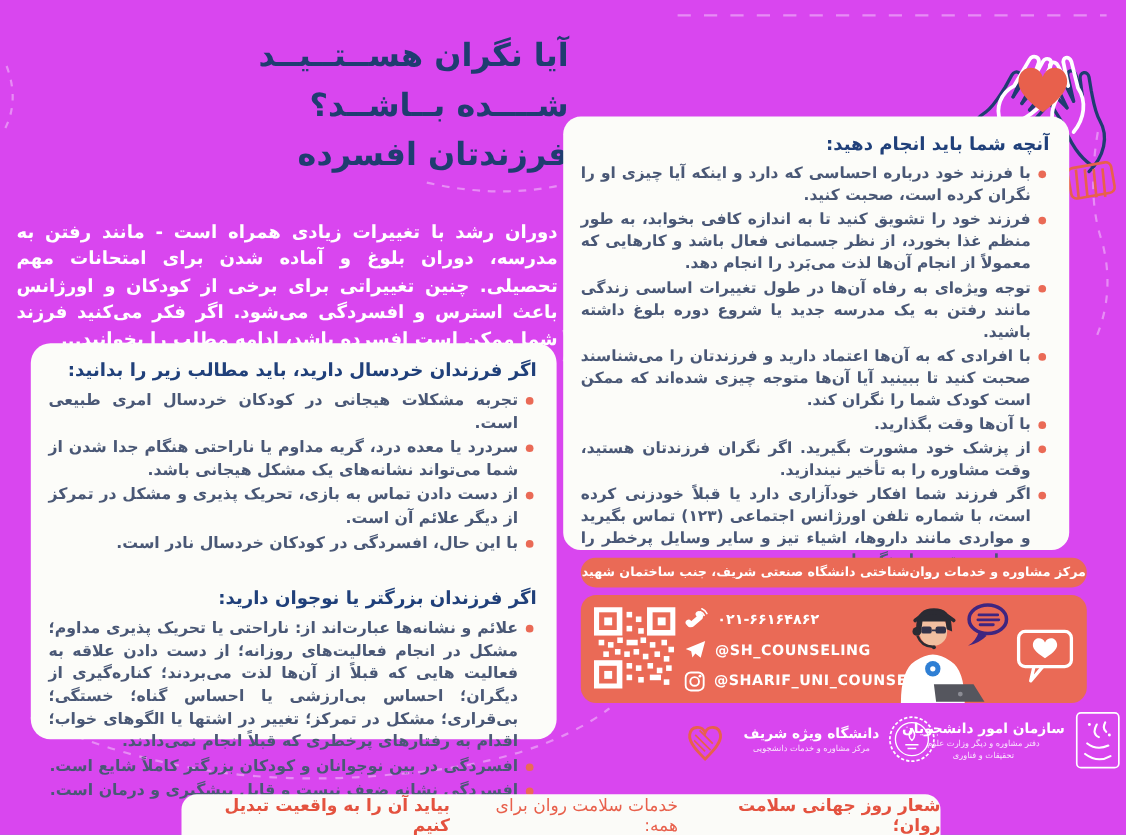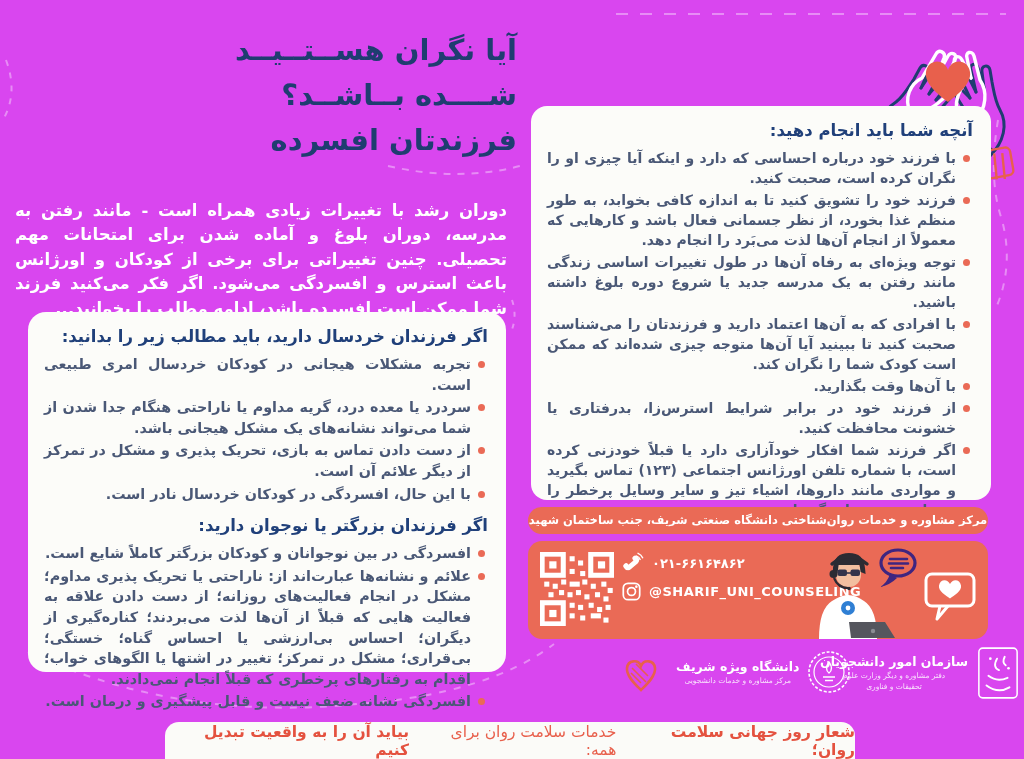--- a/index.html
+++ b/index.html
@@ -12,23 +12,23 @@
          font-size:29px;font-weight:bold;line-height:45px;text-align:right;}
 
   
   .intro{position:absolute;left:15px;top:182px;width:492px;color:#ffffff;
          font-size:16.5px;font-weight:bold;line-height:24.5px;
          text-align:justify;text-align-last:right;}
 
   
   .card{position:absolute;background:#fcfcf9;border-radius:18px;padding:13px 18px 10px 14px;box-sizing:border-box;}
   .card-left{left:28px;top:312px;width:478px;height:360px;}
-  .card-right{left:531px;top:106px;width:460px;height:394px;border-radius:16px;}
+  .card-right{left:512px;top:106px;width:460px;height:394px;border-radius:16px;}
   .card h3{margin:0 0 5px 0;color:#20407a;font-size:16.5px;font-weight:bold;line-height:24px;}
-  .card h3.second{margin-top:10px;}
+  .card h3.second{margin-top:28px;}
   .card ul{list-style:none;margin:2px;padding:0;}
   .card li{position:relative;padding-right:15px;margin:0 0 2px 0;color:#4a5876;
            font-size:14.3px;font-weight:bold;line-height:20.6px;
            text-align:justify;text-align-last:right;}
   .card-right li{font-size:14px;line-height:20px;}
   .card li::before{content:"";position:absolute;right:1px;top:7px;width:7px;height:7px;
                    border-radius:50%;background:#ea6a56;}
 
   
   .banner{position:absolute;left:528px;top:507px;width:460px;height:27px;border-radius:14px;
@@ -126,35 +126,35 @@
   <div class="card card-left">
     <h3>اگر فرزندان خردسال دارید، باید مطالب زیر را بدانید:</h3>
     <ul>
       <li>تجربه مشکلات هیجانی در کودکان خردسال امری طبیعی است.</li>
       <li>سردرد یا معده درد، گریه مداوم یا ناراحتی هنگام جدا شدن از شما می‌تواند نشانه‌های یک مشکل هیجانی باشد.</li>
       <li>از دست دادن تماس به بازی، تحریک پذیری و مشکل در تمرکز از دیگر علائم آن است.</li>
       <li>با این حال، افسردگی در کودکان خردسال نادر است.</li>
     </ul>
     <h3 class="second">اگر فرزندان بزرگتر یا نوجوان دارید:</h3>
     <ul>
+      <li>علائم و نشانه‌ها عبارت‌اند از: ناراحتی یا تحریک پذیری مداوم؛ مشکل در انجام فعالیت‌های روزانه؛ از دست دادن علاقه به فعالیت هایی که قبلاً از آن‌ها لذت می‌بردند؛ کناره‌گیری از دیگران؛ احساس بی‌ارزشی یا احساس گناه؛ خستگی؛ بی‌قراری؛ مشکل در تمرکز؛ تغییر در اشتها یا الگوهای خواب؛ اقدام به رفتارهای پرخطری که قبلاً انجام نمی‌دادند.</li>
       <li>افسردگی در بین نوجوانان و کودکان بزرگتر کاملاً شایع است.</li>
-      <li>علائم و نشانه‌ها عبارت‌اند از: ناراحتی یا تحریک پذیری مداوم؛ مشکل در انجام فعالیت‌های روزانه؛ از دست دادن علاقه به فعالیت هایی که قبلاً از آن‌ها لذت می‌بردند؛ کناره‌گیری از دیگران؛ احساس بی‌ارزشی یا احساس گناه؛ خستگی؛ بی‌قراری؛ مشکل در تمرکز؛ تغییر در اشتها یا الگوهای خواب؛ اقدام به رفتارهای پرخطری که قبلاً انجام نمی‌دادند.</li>
       <li>افسردگی نشانه ضعف نیست و قابل پیشگیری و درمان است.</li>
     </ul>
   </div>
 
   <div class="card card-right">
     <h3>آنچه شما باید انجام دهید:</h3>
     <ul>
       <li>با فرزند خود درباره احساسی که دارد و اینکه آیا چیزی او را نگران کرده است، صحبت کنید.</li>
       <li>فرزند خود را تشویق کنید تا به اندازه کافی بخوابد، به طور منظم غذا بخورد، از نظر جسمانی فعال باشد و کارهایی که معمولاً از انجام آن‌ها لذت می‌بَرد را انجام دهد.</li>
       <li>توجه ویژه‌ای به رفاه آن‌ها در طول تغییرات اساسی زندگی مانند رفتن به یک مدرسه جدید یا شروع دوره بلوغ داشته باشید.</li>
       <li>با افرادی که به آن‌ها اعتماد دارید و فرزندتان را می‌شناسند صحبت کنید تا ببینید آیا آن‌ها متوجه چیزی شده‌اند که ممکن است کودک شما را نگران کند.</li>
       <li>با آن‌ها وقت بگذارید.</li>
-      <li>از فرزند خود در برابر شرایط استرس‌زا، بدرفتاری یا خشونت محافظت کنید.</li>
+      <li>از پزشک خود مشورت بگیرید. اگر نگران فرزندتان هستید، وقت مشاوره را به تأخیر نیندازید.</li>
       <li>اگر فرزند شما افکار خودآزاری دارد یا قبلاً خودزنی کرده است، با شماره تلفن اورژانس اجتماعی (۱۲۳) تماس بگیرید و مواردی مانند داروها، اشیاء تیز و سایر وسایل پرخطر را دور از دسترس او نگه دارید.</li>
     </ul>
   </div>
 
   <div class="banner">مرکز مشاوره و خدمات روان‌شناختی دانشگاه صنعتی شریف، جنب ساختمان شهید رضایی</div>
 
   <div class="contact">
     <svg class="qr" viewBox="0 0 35 35">
       <g fill="#ffffff">
         <rect x="1" y="1" width="10" height="10" fill="none" stroke="#fff" stroke-width="2.4"></rect>
@@ -200,20 +200,26 @@
           <g fill="#fff" transform="rotate(-40 11 13)">
             <rect x="3" y="11" width="16" height="5.5" rx="2.7"></rect>
             <rect x="1.5" y="7.5" width="6" height="8" rx="3"></rect>
             <rect x="14.5" y="7.5" width="6" height="8" rx="3"></rect>
           </g>
           <path d="M16 4.5 a6 6 0 0 1 3.8 3.6 M17.5 1.5 a9 9 0 0 1 5 4.8" stroke="#fff" stroke-width="1.6" fill="none" stroke-linecap="round"></path>
         </svg>
         <span class="txt" dir="ltr">۰۲۱-۶۶۱۶۴۸۶۲</span>
       </div>
       <div class="crow">
+        <svg width="20" height="20" viewBox="0 0 22 22">
+          <path d="M21 2 L1.5 10 l5.5 2.2 1.2 6.3 3-4 5.3 4.2 Z" fill="#fff"></path>
+        </svg>
+        <span class="txt" dir="ltr">@SH_COUNSELING</span>
+      </div>
+      <div class="crow">
         <svg width="19" height="19" viewBox="0 0 22 22">
           <rect x="1.5" y="1.5" width="19" height="19" rx="5.5" fill="none" stroke="#fff" stroke-width="2"></rect>
           <circle cx="11" cy="11" r="4.6" fill="none" stroke="#fff" stroke-width="2"></circle>
           <circle cx="16.6" cy="5.4" r="1.5" fill="#fff"></circle>
         </svg>
         <span class="txt" dir="ltr">@SHARIF_UNI_COUNSELING</span>
       </div>
     </div>
 
     <svg class="person" viewBox="0 0 92 93">

